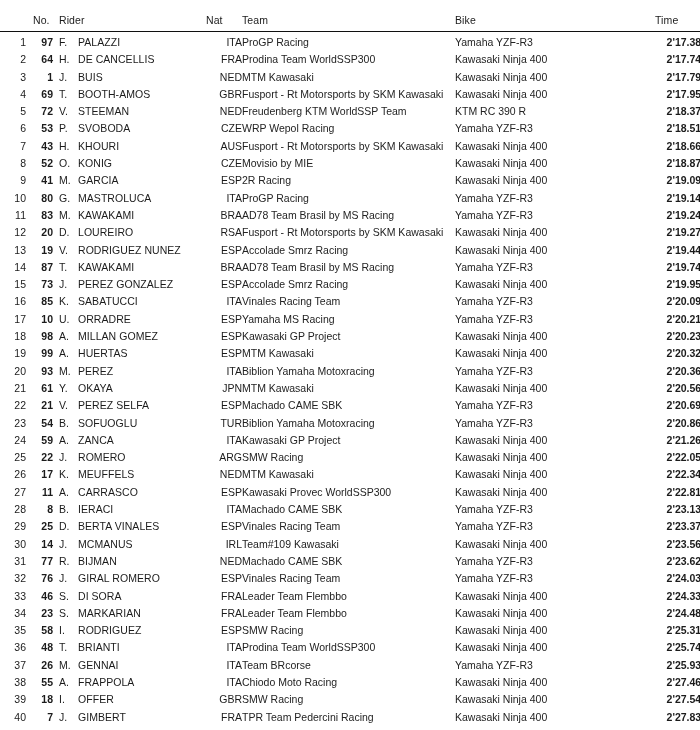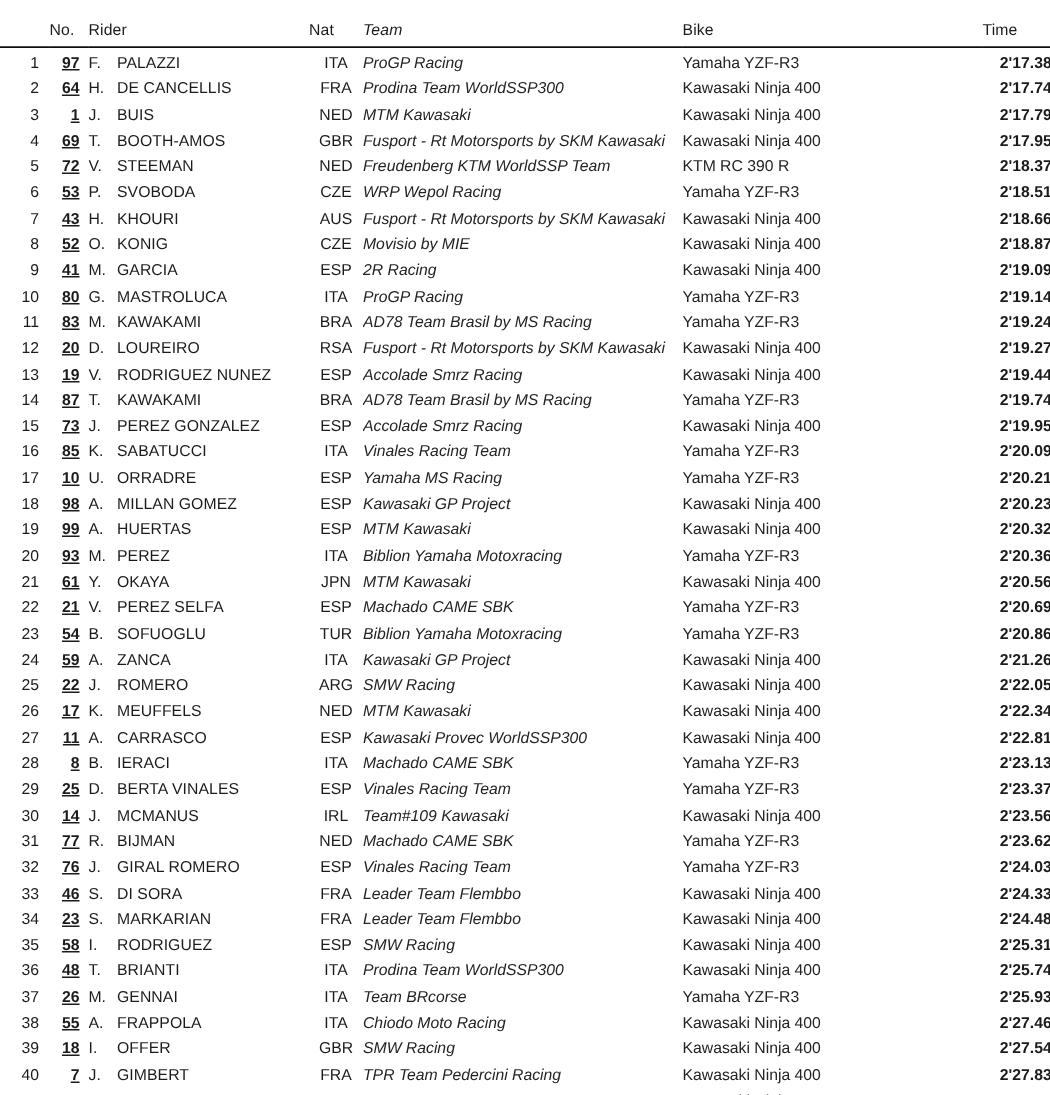--- a/index.html
+++ b/index.html
@@ -54,33 +54,33 @@
     overflow: hidden;
   }
 
   tbody tr:first-child td { padding-top: 2px; }
 
   
   .col-pos   { width: 26px;  text-align: right; padding-right: 7px !important; }
   .col-num   { width: 26px;  text-align: right; padding-right: 6px !important; }
   .col-first { width: 19px;  text-align: left; }
   .col-name  { width: 128px; text-align: left; }
-  .col-nat   { width: 36px;  text-align: center; }
-  .col-team  { width: 213px; text-align: left; font-style: italic; }
+  .col-nat   { width: 36px;  text-align: right; }
+  .col-team  { width: 213px; text-align: left; }
   .col-bike  { width: 200px; text-align: left; }
   .col-time  { width: 52px;  text-align: right; padding-right: 8px !important; }
 
   
   th.col-pos { }
   th.col-num { text-align: left; padding-left: 0 !important; padding-right: 0 !important; }
   th.col-time { text-align: right; padding-right: 8px !important; }
 
   
   td.col-pos  { font-size: 10.5px; color: #1b1b1b; }
-  td.col-num  { font-weight: bold; font-size: 10.5px; text-decoration: underline; }
+  td.col-num  { font-weight: bold; font-size: 10.5px; }
   td.col-first{ font-size: 10.5px; }
   td.col-name { font-weight: normal; font-size: 11px; letter-spacing: 0.05px; }
   td.col-nat  { font-size: 10.5px; }
   td.col-team { font-size: 9px; color: #232323; }
   td.col-bike { font-size: 10px; color: #232323; }
   td.col-time { font-weight: bold; font-size: 10.5px; }
 
   tr.row-clipped td {
     height: 14px;
     line-height: 14px;

